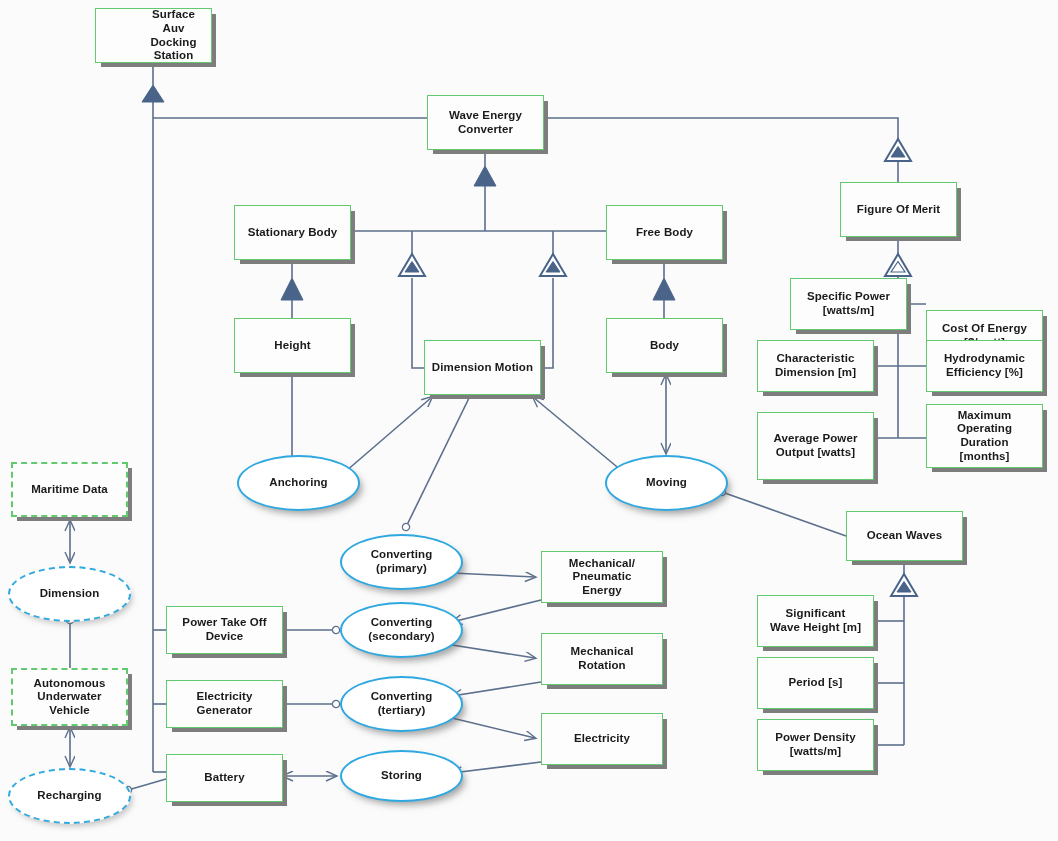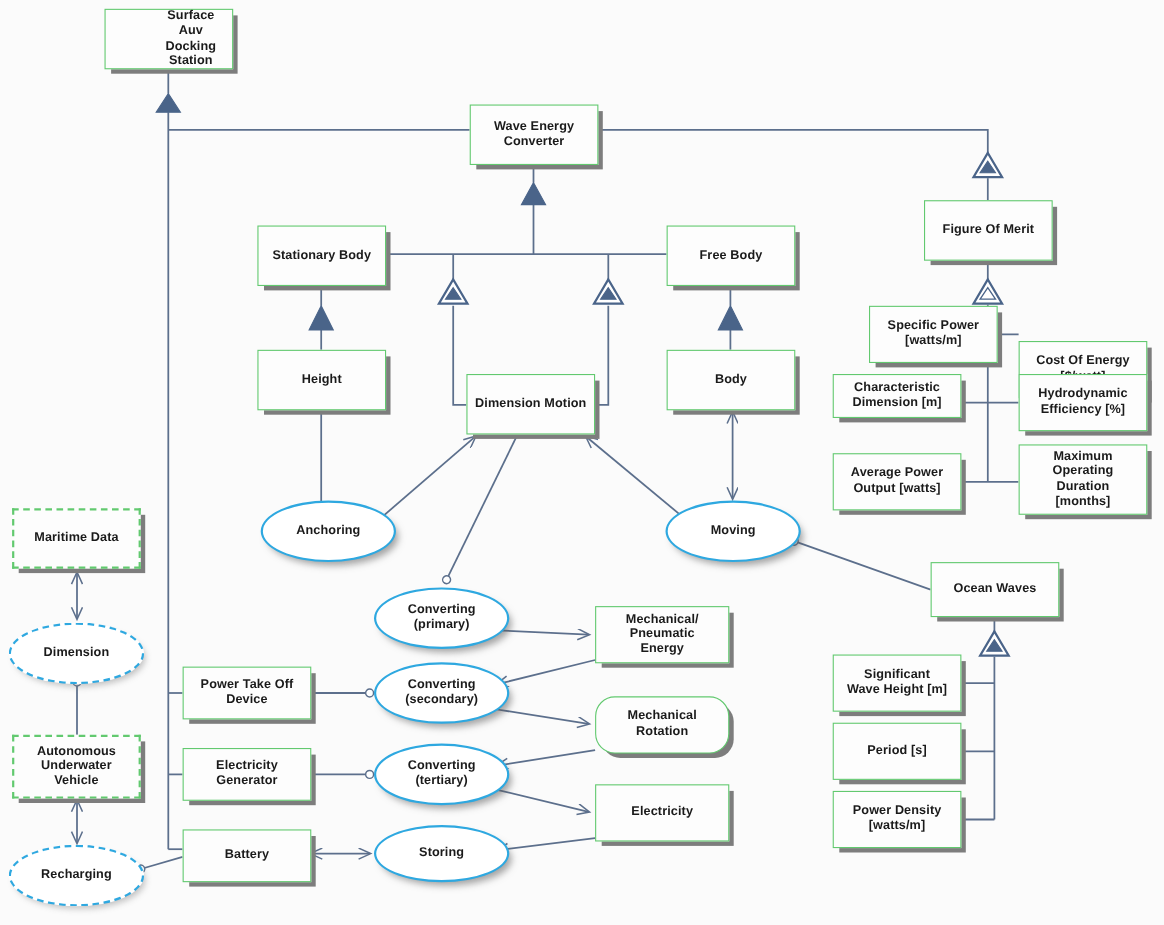--- a/index.html
+++ b/index.html
@@ -183,27 +183,27 @@
       </div>
       <div class="node block" style="left: 606px; top: 318px; width: 117px; height: 55px;">
         <div class="lbl">Body</div>
       </div>
       <div class="node block" style="left: 790px; top: 278px; width: 117px; height: 52px;">
         <div class="lbl">Specific Power<br>[watts/m]</div>
       </div>
       <div class="node block" style="left: 926px; top: 278px; width: 117px; height: 52px; margin-top: 32px;">
         <div class="lbl">Cost Of Energy<br>[$/watt]</div>
       </div>
-      <div class="node block" style="left: 757px; top: 340px; width: 117px; height: 40px;">
+      <div class="node block" style="left: 757px; top: 340px; width: 117px; height: 52px;">
         <div class="lbl">Characteristic<br>Dimension [m]</div>
       </div>
       <div class="node block" style="left: 926px; top: 340px; width: 117px; height: 52px;">
         <div class="lbl">Hydrodynamic<br>Efficiency [%]</div>
       </div>
-      <div class="node block" style="left: 757px; top: 412px; width: 117px; height: 52px; align-items: center;">
+      <div class="node block" style="left: 757px; top: 412px; width: 117px; height: 68px; align-items: center;">
         <div class="lbl">Average Power<br>Output [watts]</div>
       </div>
       <div class="node block" style="left: 926px; top: 404px; width: 117px; height: 64px;">
         <div class="lbl">Maximum<br>Operating<br>Duration<br>[months]</div>
       </div>
       <div class="node block" style="left: 846px; top: 511px; width: 117px; height: 50px;">
         <div class="lbl">Ocean Waves</div>
       </div>
       <div class="node block" style="left: 757px; top: 595px; width: 117px; height: 52px;">
         <div class="lbl">Significant<br>Wave Height [m]</div>
@@ -225,21 +225,21 @@
       </div>
       <div class="node block" style="left: 166px; top: 680px; width: 117px; height: 48px;">
         <div class="lbl">Electricity<br>Generator</div>
       </div>
       <div class="node block" style="left: 166px; top: 754px; width: 117px; height: 48px;">
         <div class="lbl">Battery</div>
       </div>
       <div class="node block" style="left: 541px; top: 551px; width: 122px; height: 52px;">
         <div class="lbl">Mechanical/<br>Pneumatic<br>Energy</div>
       </div>
-      <div class="node block" style="left: 541px; top: 633px; width: 122px; height: 52px; border-radius: 18px;">
+      <div class="node block" style="left: 541px; top: 633px; width: 122px; height: 52px;">
         <div class="lbl">Mechanical<br>Rotation</div>
       </div>
       <div class="node block" style="left: 541px; top: 713px; width: 122px; height: 52px;">
         <div class="lbl">Electricity</div>
       </div>
       <div class="node ellipse" style="left: 237px; top: 455px; width: 123px; height: 56px;">
         <div class="lbl">Anchoring</div>
       </div>
       <div class="node ellipse" style="left: 605px; top: 455px; width: 123px; height: 56px;">
         <div class="lbl">Moving</div>

